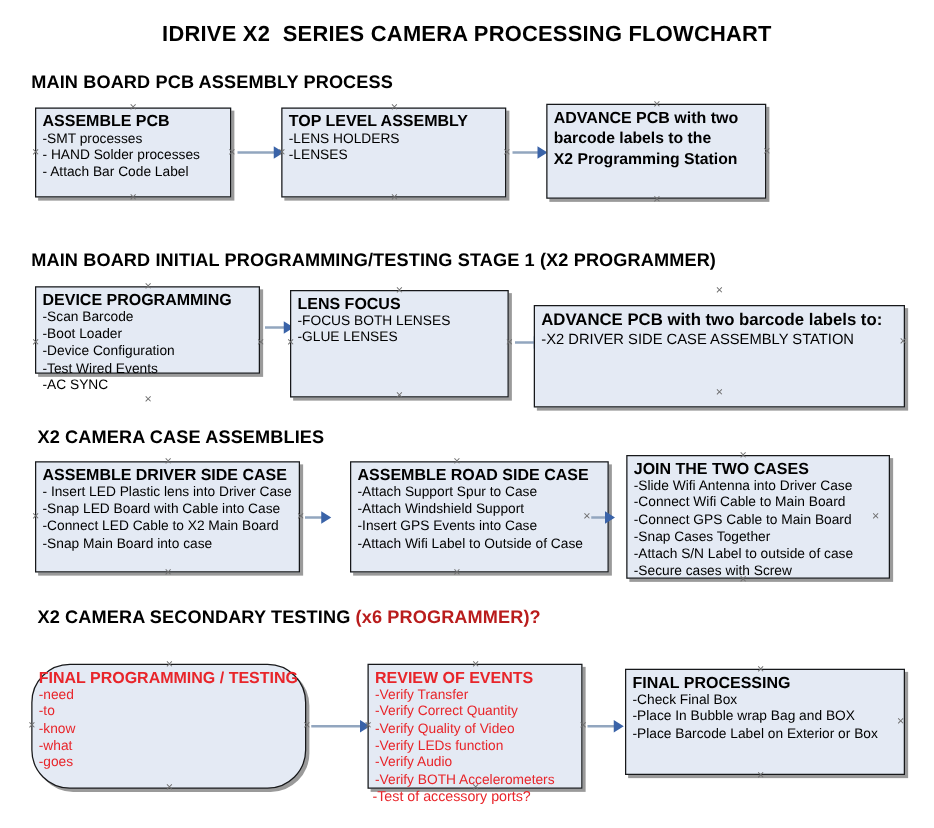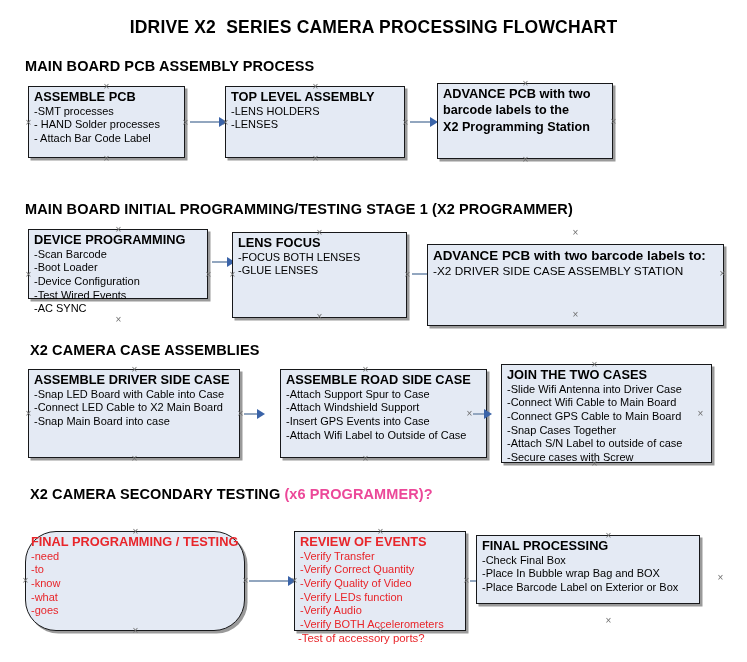--- a/index.html
+++ b/index.html
@@ -30,21 +30,21 @@
   }
 
   .section-title {
     position: absolute;
     font-size: 14.5px;
     font-weight: bold;
     white-space: nowrap;
     letter-spacing: 0.1px;
   }
   .section-title .red {
-    color: #ec4899;
+    color: #b91c1c;
   }
 
   
   .node {
     position: absolute;
     box-sizing: border-box;
     background: #e4eaf4;
     border: 1.2px solid #17181a;
     box-shadow: 2.5px 2.5px 0 0 #9a9a9a;
     padding: 3px 20px 2px 5px;
@@ -199,20 +199,21 @@
 <span class="handle" style="left:571px; top:228px;"></span>
 <span class="handle" style="left:718px; top:269px;"></span>
 <span class="handle" style="left:571px; top:310px;"></span>
 
 <div class="section-title" style="left:30px; top:342px;">
   <span>X2 CAMERA CASE ASSEMBLIES</span><span class="red"></span>
 </div>
 
 <div class="node" style="left:28px; top:369px; width:212px; height:89px;">
   <div class="title">ASSEMBLE DRIVER SIDE CASE</div>
+  <div class="line">- Insert LED Plastic lens into Driver Case</div>
   <div class="line">-Snap LED Board with Cable into Case</div>
   <div class="line">-Connect LED Cable to X2 Main Board</div>
   <div class="line">-Snap Main Board into case</div>
 </div>
 <span class="handle" style="left:130px; top:365px;"></span>
 <span class="handle" style="left:24px; top:409px;"></span>
 <span class="handle" style="left:236px; top:409px;"></span>
 <span class="handle" style="left:130px; top:454px;"></span>
 
 <div class="conn" style="left:244px; top:413px; width:18px;"></div>
@@ -276,21 +277,21 @@
   <div class="overflow-line">-Test of accessory ports?</div>
 </div>
 <span class="handle" style="left:376px; top:527px;"></span>
 <span class="handle" style="left:290px; top:576px;"></span>
 <span class="handle" style="left:462px; top:576px;"></span>
 <span class="handle" style="left:376px; top:626px;"></span>
 
 <div class="conn" style="left:470px; top:580px; width:25px;"></div>
 <span class="arrow-head" style="left:491px; top:576px;"></span>
 
-<div class="node" style="left:476px; top:535px; width:224px; height:69px;">
+<div class="node" style="left:500px; top:535px; width:224px; height:85px;">
   <div class="title">FINAL PROCESSING</div>
   <div class="line"> -Check Final Box</div>
   <div class="line">-Place In Bubble wrap Bag and BOX</div>
   <div class="line">-Place Barcode Label on Exterior or Box</div>
 </div>
 <span class="handle" style="left:604px; top:531px;"></span>
 <span class="handle" style="left:716px; top:573px;"></span>
 <span class="handle" style="left:604px; top:616px;"></span>
 
 </body></html>

